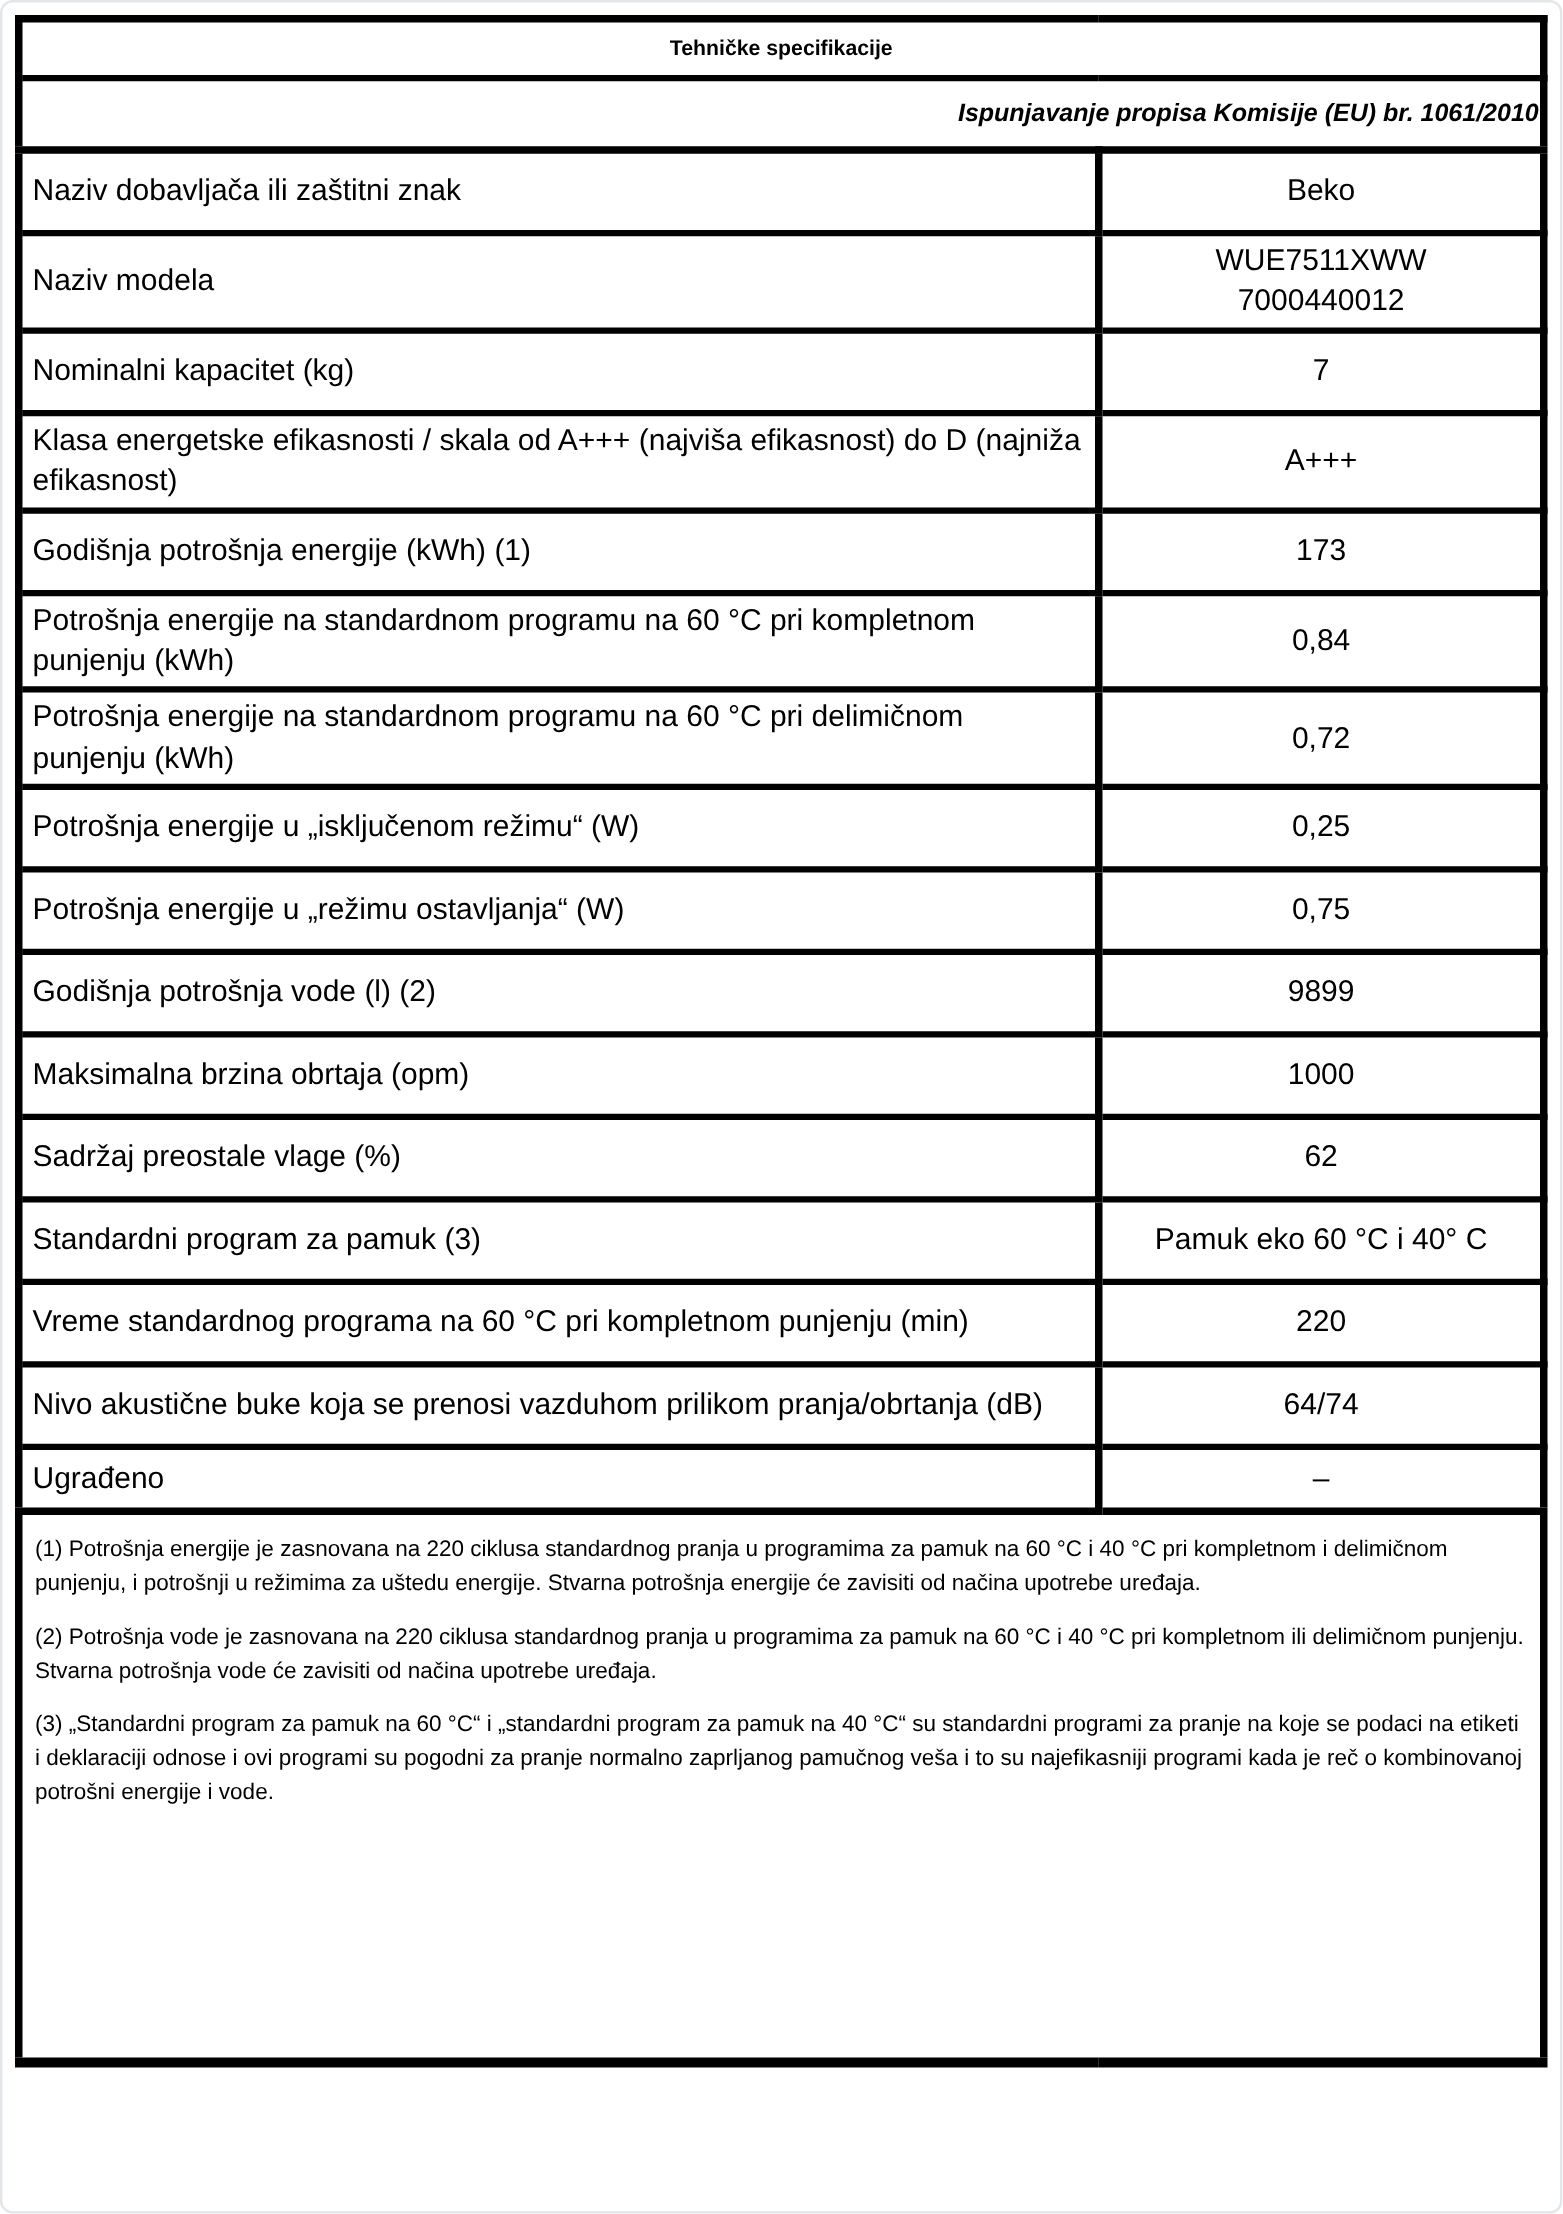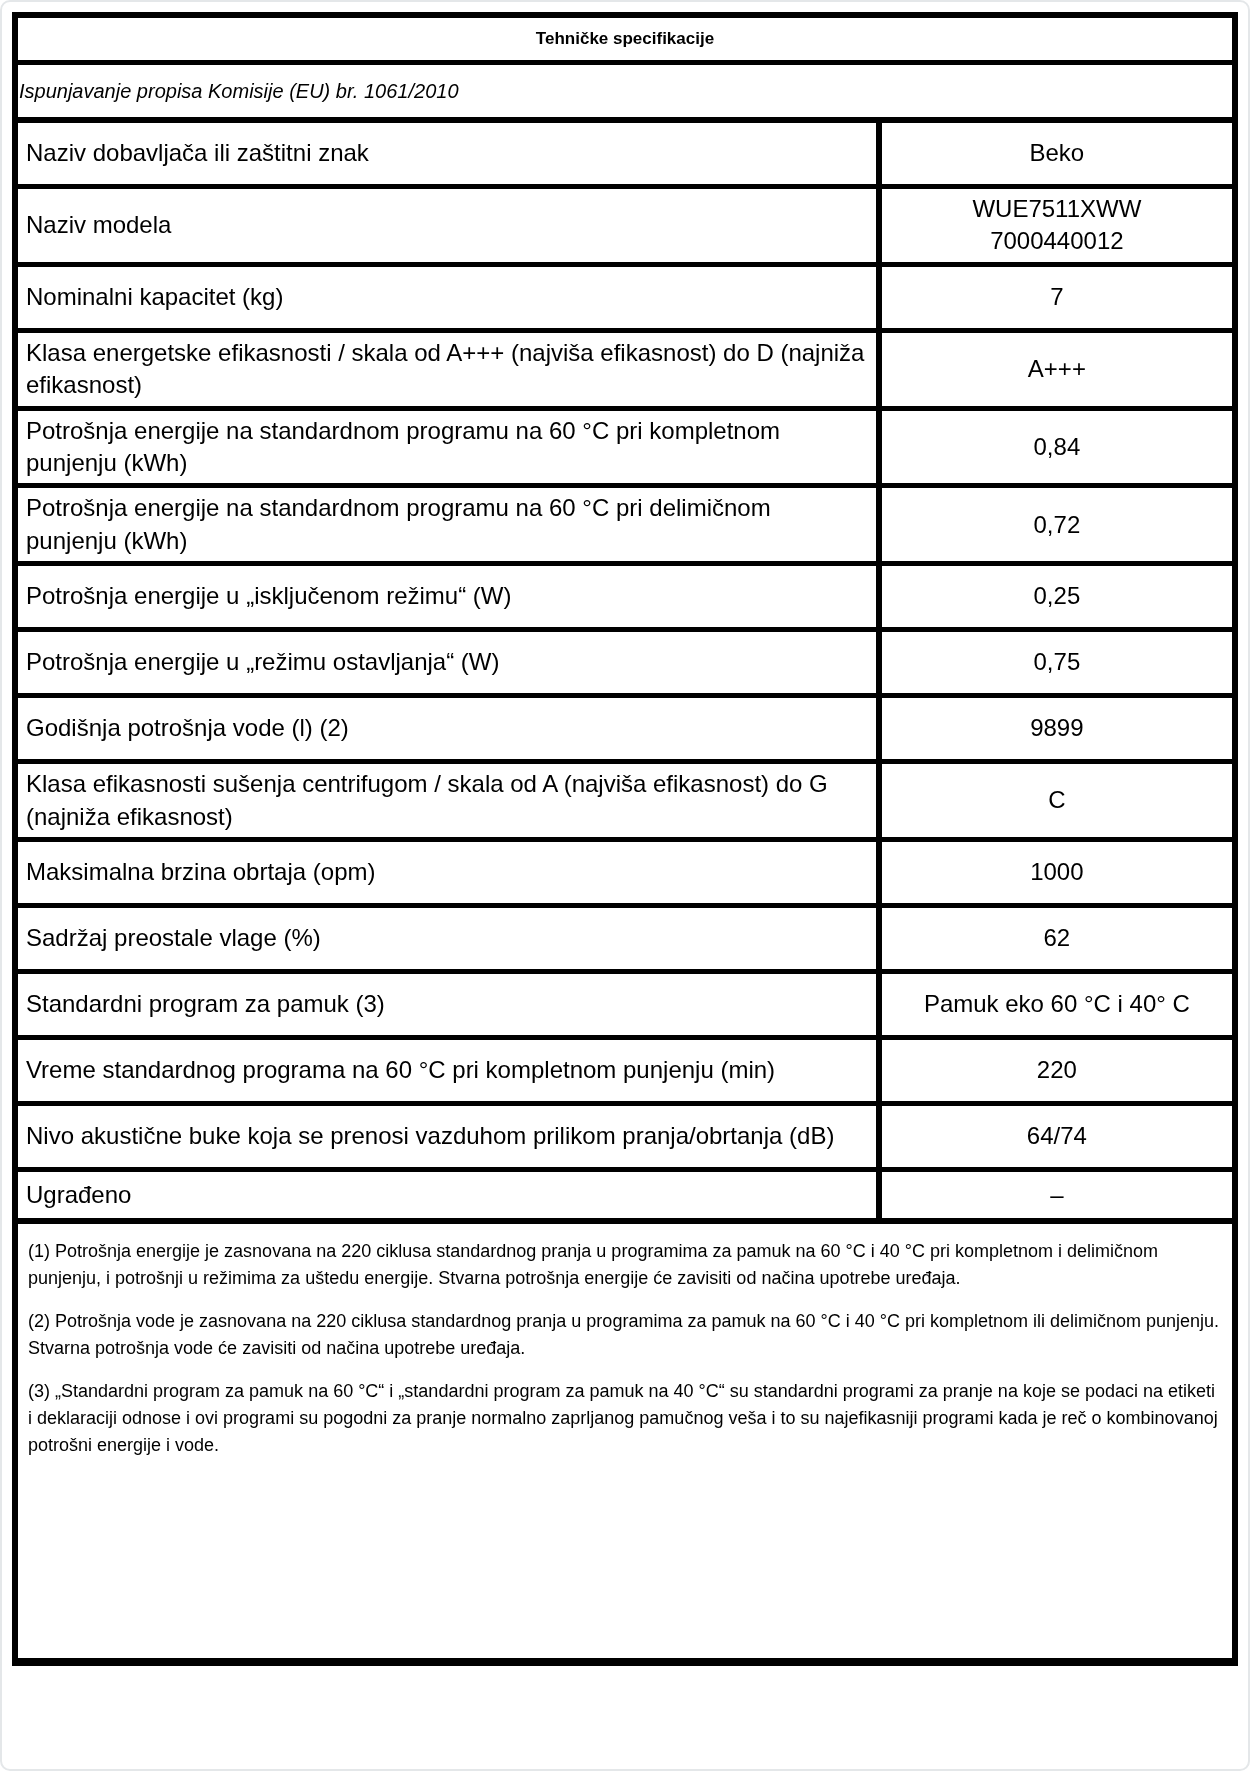--- a/index.html
+++ b/index.html
@@ -36,22 +36,22 @@
   }
   tr.title-row td {
     height: 40px;
     text-align: center;
     font-weight: bold;
     font-size: 17px;
     border-bottom-width: 4px;
   }
   tr.subtitle-row td {
     height: 50px;
-    text-align: left;
-    font-weight: normal;
+    text-align: right;
+    font-weight: bold;
     font-style: italic;
     font-size: 20px;
     border-bottom-width: 6px;
   }
   tr.spec-row td { height: 53px; }
   tr.spec-row-short td { height: 38px; }
   td.label {
     padding: 4px 8px 4px 8px;
     text-align: left;
     border-right-width: 6px;
@@ -101,42 +101,42 @@
     </tr>
     <tr class="spec-row">
       <td class="label">Nominalni kapacitet (kg)</td>
       <td class="value">7</td>
     </tr>
     <tr class="spec-row">
       <td class="label">Klasa energetske efikasnosti / skala od A+++ (najviša efikasnost) do D (najniža efikasnost)</td>
       <td class="value">A+++</td>
     </tr>
     <tr class="spec-row">
+      <td class="label">Godišnja potrošnja energije (kWh) (1)</td>
+      <td class="value">173</td>
+    </tr>
+    <tr class="spec-row">
       <td class="label">Potrošnja energije na standardnom programu na 60 °C pri kompletnom punjenju (kWh)</td>
       <td class="value">0,84</td>
     </tr>
     <tr class="spec-row">
       <td class="label">Potrošnja energije na standardnom programu na 60 °C pri delimičnom punjenju (kWh)</td>
       <td class="value">0,72</td>
     </tr>
     <tr class="spec-row">
       <td class="label">Potrošnja energije u „isključenom režimu“ (W)</td>
       <td class="value">0,25</td>
     </tr>
     <tr class="spec-row">
       <td class="label">Potrošnja energije u „režimu ostavljanja“ (W)</td>
       <td class="value">0,75</td>
     </tr>
     <tr class="spec-row">
       <td class="label">Godišnja potrošnja vode (l) (2)</td>
       <td class="value">9899</td>
-    </tr>
-    <tr class="spec-row">
-      <td class="label">Klasa efikasnosti sušenja centrifugom / skala od A (najviša efikasnost) do G (najniža efikasnost)</td>
-      <td class="value">C</td>
     </tr>
     <tr class="spec-row">
       <td class="label">Maksimalna brzina obrtaja (opm)</td>
       <td class="value">1000</td>
     </tr>
     <tr class="spec-row">
       <td class="label">Sadržaj preostale vlage (%)</td>
       <td class="value">62</td>
     </tr>
     <tr class="spec-row">

